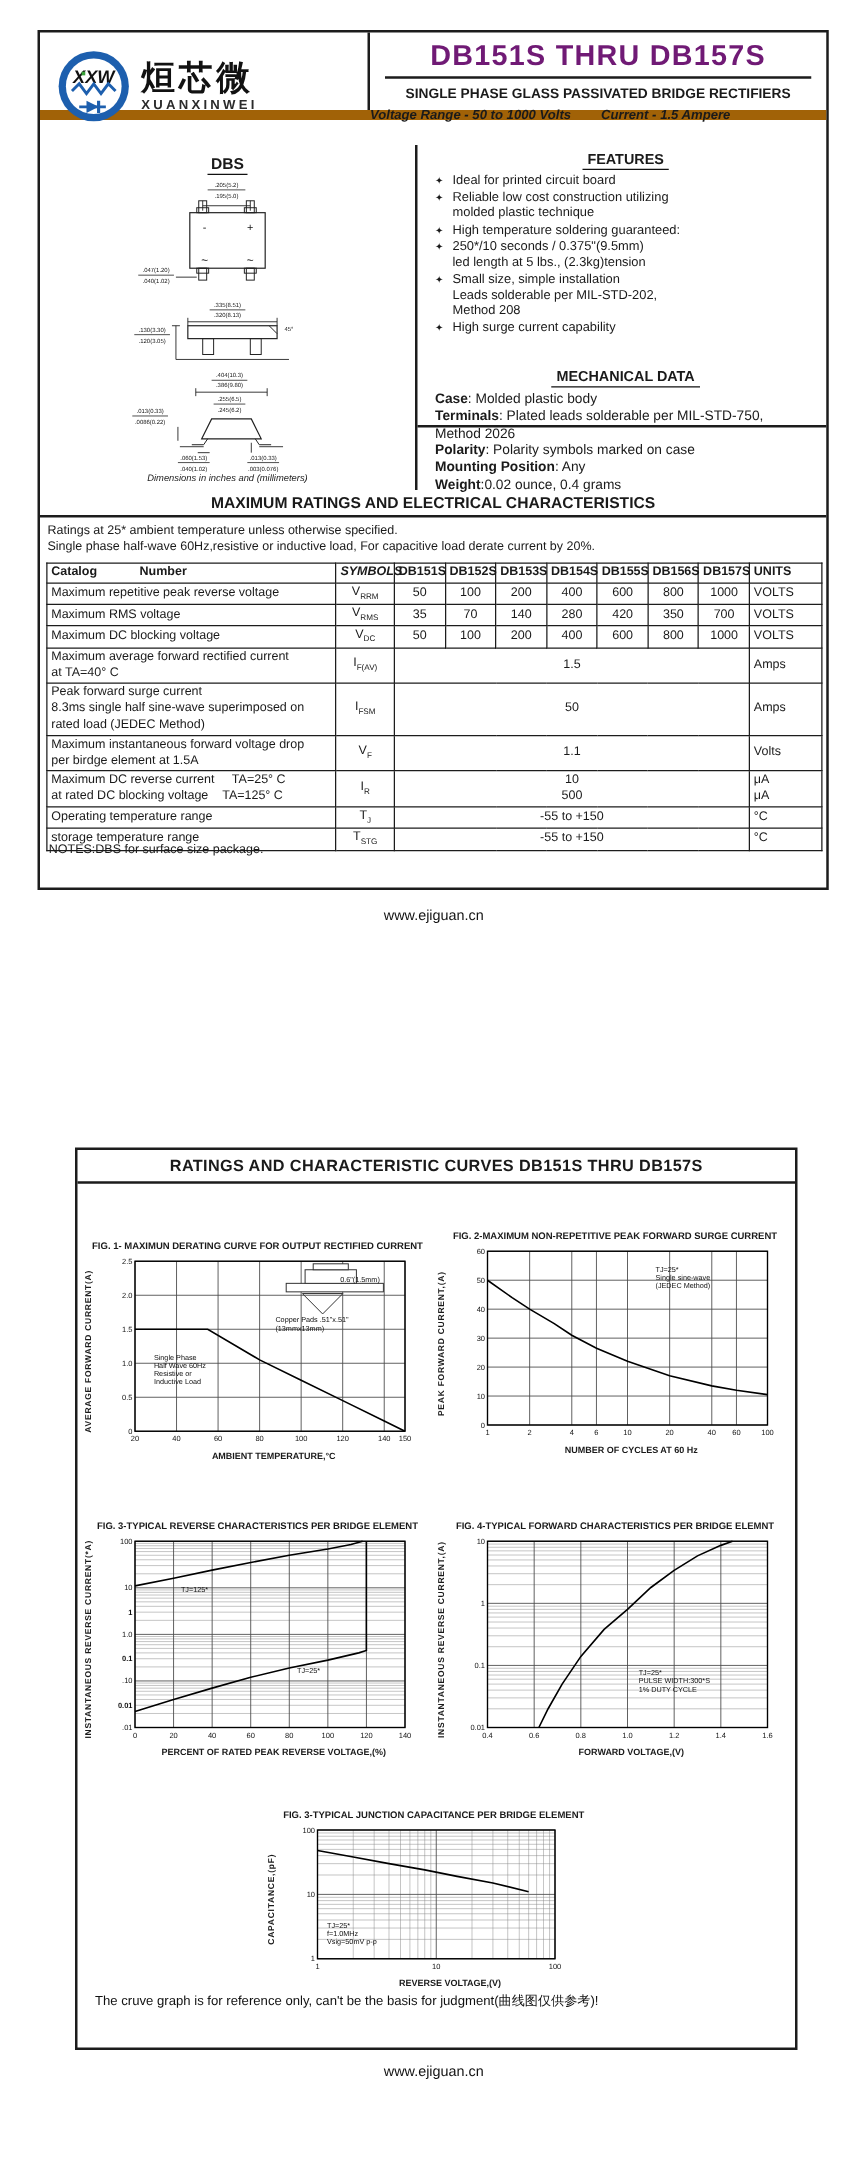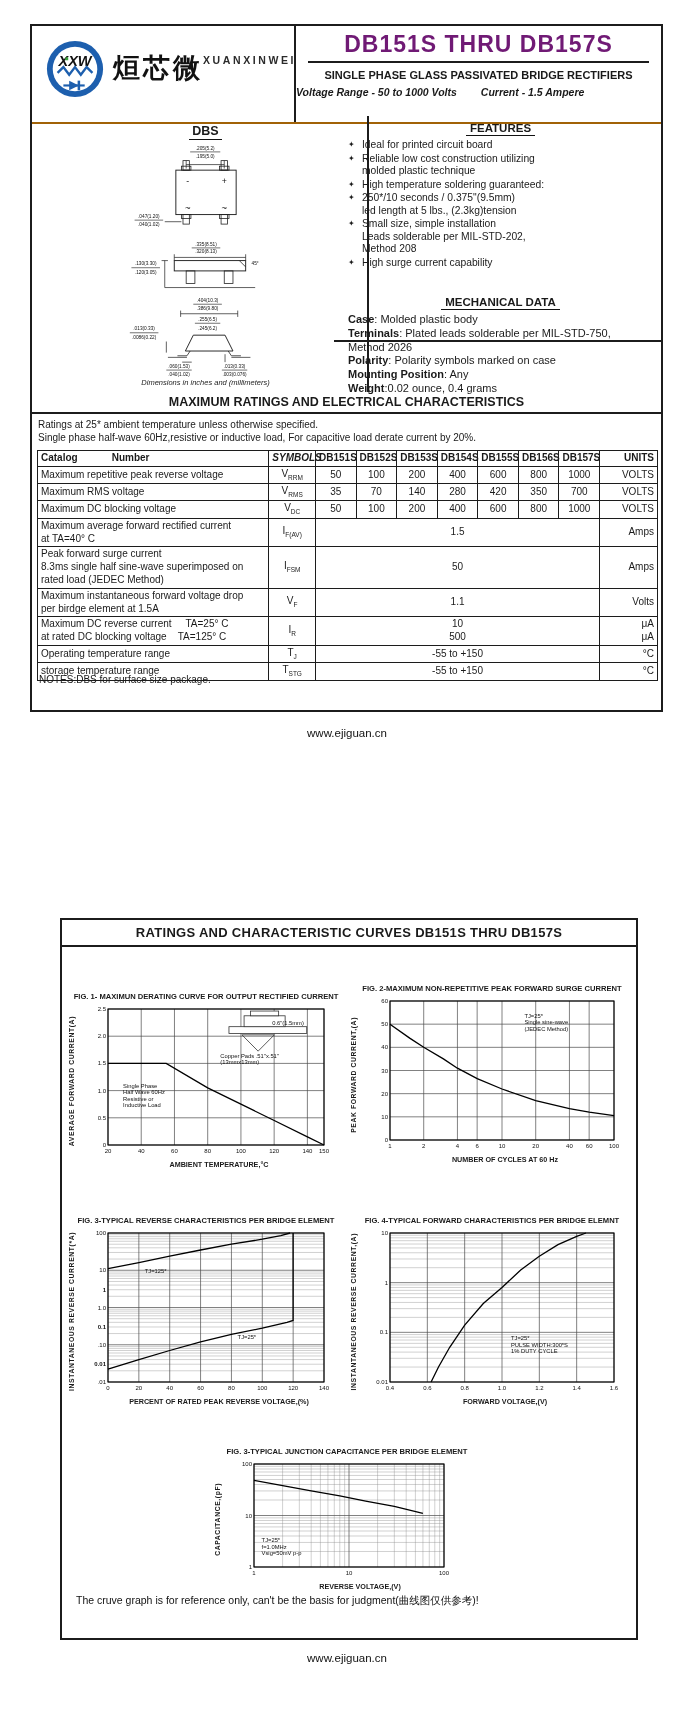--- a/index.html
+++ b/index.html
@@ -5,31 +5,31 @@
   * { margin:0; padding:0; box-sizing:border-box; }
   html,body { background:#fff; }
   body {
     position:relative; width:694px; height:1736px;
     font-family:"Liberation Sans","DejaVu Sans",sans-serif; color:#1a1a1a;
     overflow:hidden;
   }
 
   
   .p1 { position:absolute; left:30px; top:24px; width:633px; height:688px; border:2px solid #1c1c1c; background:#fff; }
-  .p1-header { position:absolute; left:0; top:0; right:0; height:98px; border-bottom:2px solid #a16207; }
+  .p1-header { position:absolute; left:0; top:0; right:0; height:70px; border-bottom:8px solid #a16207; }
   .logo { position:absolute; left:12px; top:12px; display:flex; align-items:center; gap:7px; }
-  .logo-txt { display:flex; flex-direction:row; }
+  .logo-txt { display:flex; flex-direction:column; }
   .logo-cn { font-size:27px; font-weight:bold; letter-spacing:3px; color:#111; line-height:1.1; }
   .logo-en { font-size:10.5px; font-weight:bold; letter-spacing:2.6px; color:#2b2b2b; }
   .hdr-right { position:absolute; left:262px; top:0; right:0; height:100%; border-left:2px solid #1c1c1c; }
   .p1-title { margin:0 12px; padding:5px 0 3px; text-align:center; font-size:23px; font-weight:bold; letter-spacing:1px; border-bottom:2px solid #1c1c1c; color:#701a75; }
   .p1-sub { margin-top:6px; text-align:center; font-size:11px; font-weight:bold; }
   .p1-range { margin-top:5px; display:flex; justify-content:flex-start; gap:24px; font-size:10.5px; font-style:italic; font-weight:bold; }
 
-  .pkg-cell { position:absolute; left:0; top:90px; width:325px; height:276px; border-right:2px solid #1c1c1c;margin-left:12px; }
+  .pkg-cell { position:absolute; left:0; top:90px; width:302px; height:276px; border-right:2px solid #1c1c1c; }
   .pkg-name { margin-top:8px; text-align:center; font-size:12.5px; font-weight:bold; }
   .pkg-name span { border-bottom:1.6px solid #111; padding:0 3px 1px; }
   .pkg-svg { display:block; margin:2px auto 0; }
   .pkg-caption { text-align:center; font-size:7.5px; font-style:italic; color:#222; }
   svg text { font-family:"Liberation Sans","DejaVu Sans",sans-serif; fill:#111; }
   .dim { font-size:6px; }
 
   .feat-cell { position:absolute; left:302px; top:90px; right:0; height:226px; border-bottom:2px solid #1c1c1c; padding:6px 8px 0 14px; }
   .sec-head { text-align:center; font-size:11.5px; font-weight:bold; margin-bottom:5px; }
   .sec-head span { border-bottom:1.6px solid #111; padding:0 4px 1px; }
@@ -47,21 +47,21 @@
   th.c-label, td.c-label { text-align:left; }
   td.c-label { white-space:pre-line; }
   th.c-label { vertical-align:bottom; padding-bottom:2px; font-weight:bold; }
   th.c-label .numsp { margin-left:34px; }
   .c-sym { text-align:center; }
   th.c-sym { font-style:italic; font-size:8px; font-weight:bold; }
   td.c-sym { font-size:10px; }
   td.c-sym sub { font-size:6.5px; }
   .c-part { text-align:center; font-weight:bold; font-size:9.6px; padding:1px 0; }
   .c-val { text-align:center; white-space:pre-line; }
-  .c-unit { text-align:right; white-space:pre-line;margin-top:15px; }
+  .c-unit { text-align:left; white-space:pre-line;margin-top:15px; }
   th.c-unit { font-weight:bold; font-size:10px; }
   .rt-note { position:absolute; left:7px; top:648px; font-size:10px; }
   .footer1 { position:absolute; left:0; top:727px; width:694px; text-align:center; font-size:11.5px; color:#111; }
 
   
   .p2 { position:absolute; left:60px; top:918px; width:578px; height:722px; border:2px solid #1c1c1c; background:#fff; }
   .p2-title { height:27px; line-height:26px; border-bottom:2px solid #1c1c1c; text-align:center; font-size:13px; font-weight:bold; letter-spacing:.3px; }
   .fig { position:absolute; }
   .fig-title { font-size:7.6px; font-weight:bold; text-align:center; line-height:1.3; margin-bottom:2px; }
   .fig-body { display:flex; align-items:center; }

